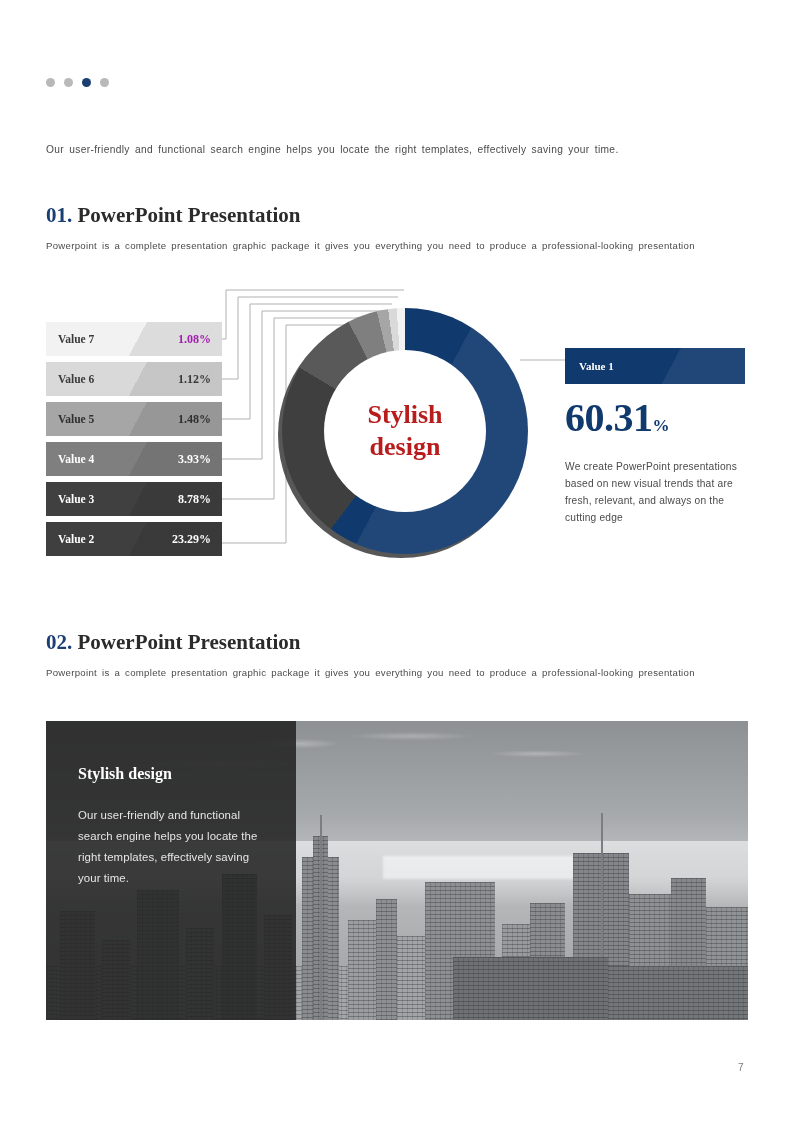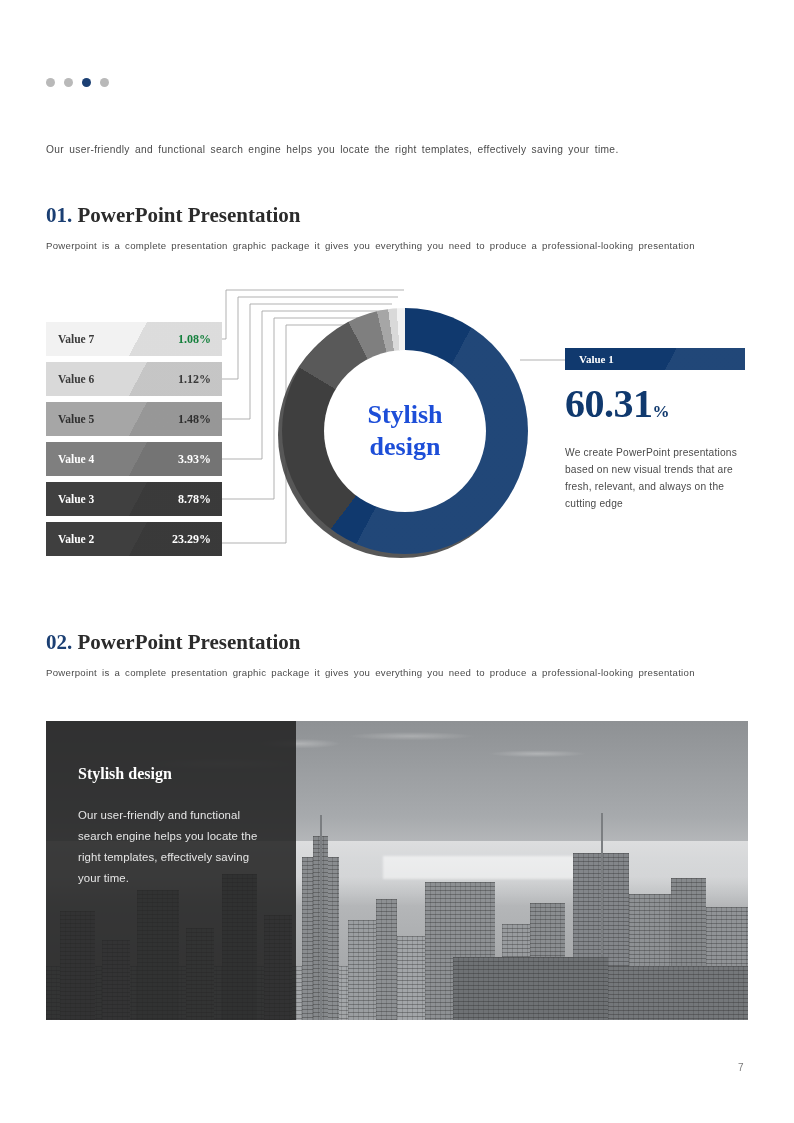--- a/index.html
+++ b/index.html
@@ -50,25 +50,25 @@
   .donut-wrap{position:absolute;left:272px;top:302px;width:262px;height:262px;}
   .donut-shadow{position:absolute;left:6px;top:10px;width:246px;height:246px;border-radius:50%;
                 background:#3a3a3a;opacity:.85;}
   .donut{position:absolute;left:10px;top:6px;width:246px;height:246px;border-radius:50%;}
   .donut-gloss{position:absolute;left:10px;top:6px;width:246px;height:246px;border-radius:50%;
     background:linear-gradient(118deg,rgba(255,255,255,0) 0%,rgba(255,255,255,0) 53%,rgba(255,255,255,.07) 53%);}
   .donut-hole{position:absolute;left:52px;top:48px;width:162px;height:162px;border-radius:50%;
               background:#fff;display:flex;flex-direction:column;align-items:center;
               justify-content:center;}
   .donut-hole span{font-family:"Liberation Serif",serif;font-size:26px;font-weight:700;
-                   color:#1d4ed8;line-height:32px;}
+                   color:#b91c1c;line-height:32px;}
 
   
   .callout{position:absolute;left:565px;top:348px;width:180px;}
-  .callout .tag{position:relative;height:22px;background:#10396e;overflow:hidden;
+  .callout .tag{position:relative;height:36px;background:#10396e;overflow:hidden;
                 display:flex;align-items:center;}
   .callout .tag .shade{position:absolute;inset:0;
       background:linear-gradient(118deg,rgba(255,255,255,0) 0%,rgba(255,255,255,0) 55%,rgba(255,255,255,.07) 55%);}
   .callout .tag span{position:relative;margin-left:14px;color:#fff;font-size:11px;
                      font-weight:700;font-family:"Liberation Serif",serif;}
   .callout .big{margin-top:14px;font-family:"Liberation Serif",serif;color:#10396e;
                 font-size:40px;font-weight:700;line-height:40px;letter-spacing:-.5px;}
   .callout .big .pct{font-size:17px;font-weight:700;}
   .callout .desc{margin-top:12px;font-size:10.2px;color:#4a4a4a;line-height:17px;
                  letter-spacing:.2px;width:172px;}
@@ -131,21 +131,21 @@
       <path d="M208 499 L274 499 L274 318 L380 318"></path>
       <path d="M208 543 L286 543 L286 325 L374 325"></path>
       <path d="M520 360 L565 360"></path>
     </g>
   </svg>
 
   <div class="bars">
     <div class="bar" style="background: rgb(242, 242, 242);">
       <span class="shade"></span>
       <span class="lbl" style="color: rgb(58, 58, 58);">Value 7</span>
-      <span class="val" style="color: #15803d;">1.08%</span>
+      <span class="val" style="color: #a21caf;">1.08%</span>
     </div>
     <div class="bar" style="background: rgb(217, 217, 217);">
       <span class="shade"></span>
       <span class="lbl" style="color: rgb(58, 58, 58);">Value 6</span>
       <span class="val" style="color: rgb(58, 58, 58);">1.12%</span>
     </div>
     <div class="bar" style="background: rgb(166, 166, 166);">
       <span class="shade"></span>
       <span class="lbl" style="color: rgb(47, 47, 47);">Value 5</span>
       <span class="val" style="color: rgb(47, 47, 47);">1.48%</span>

